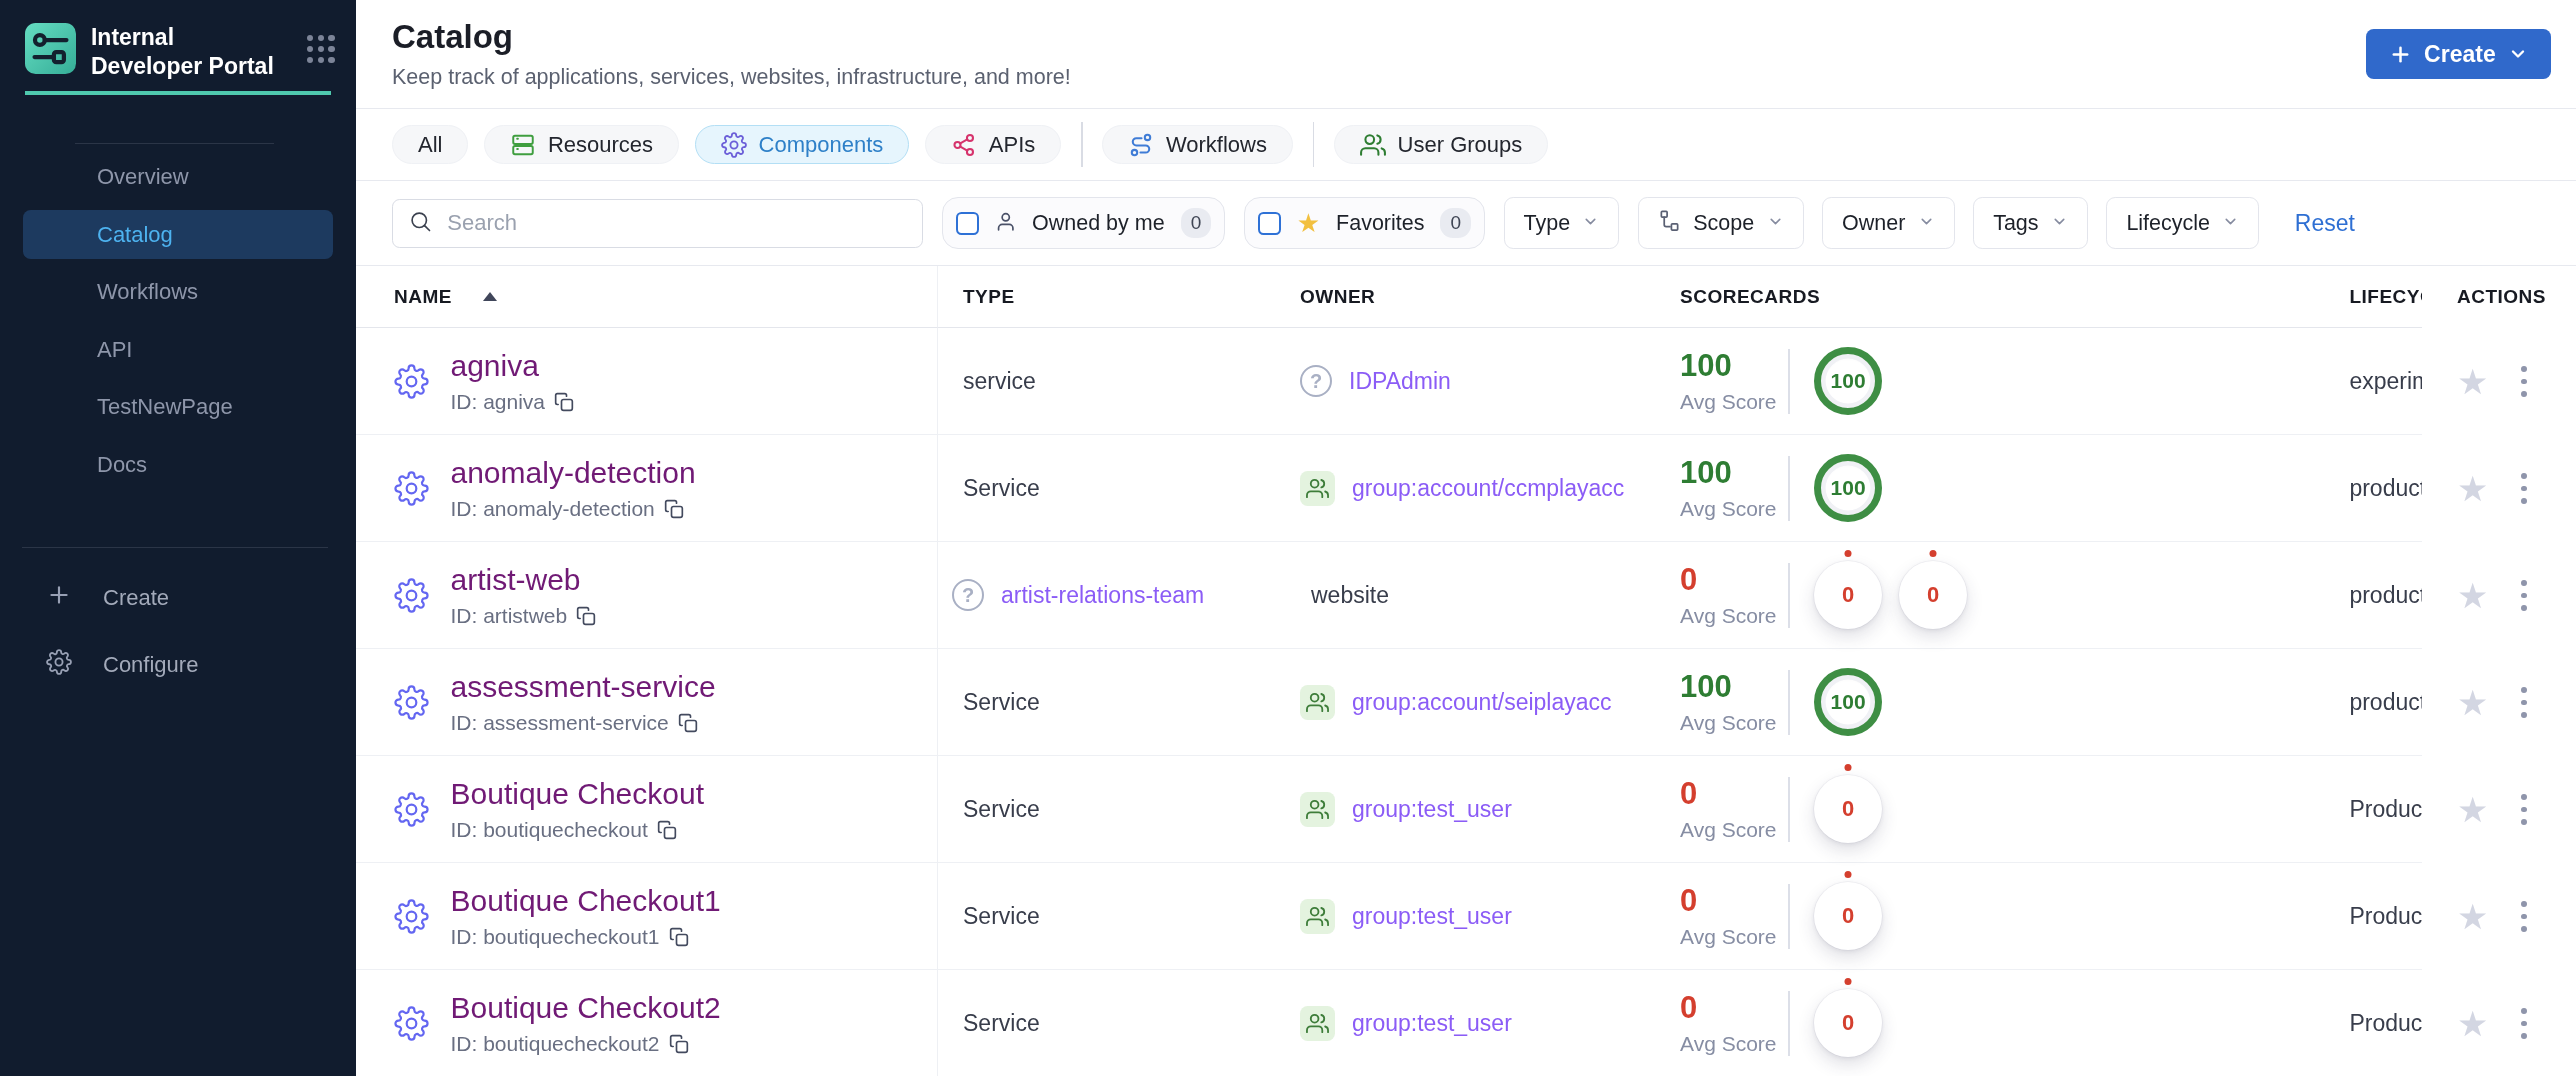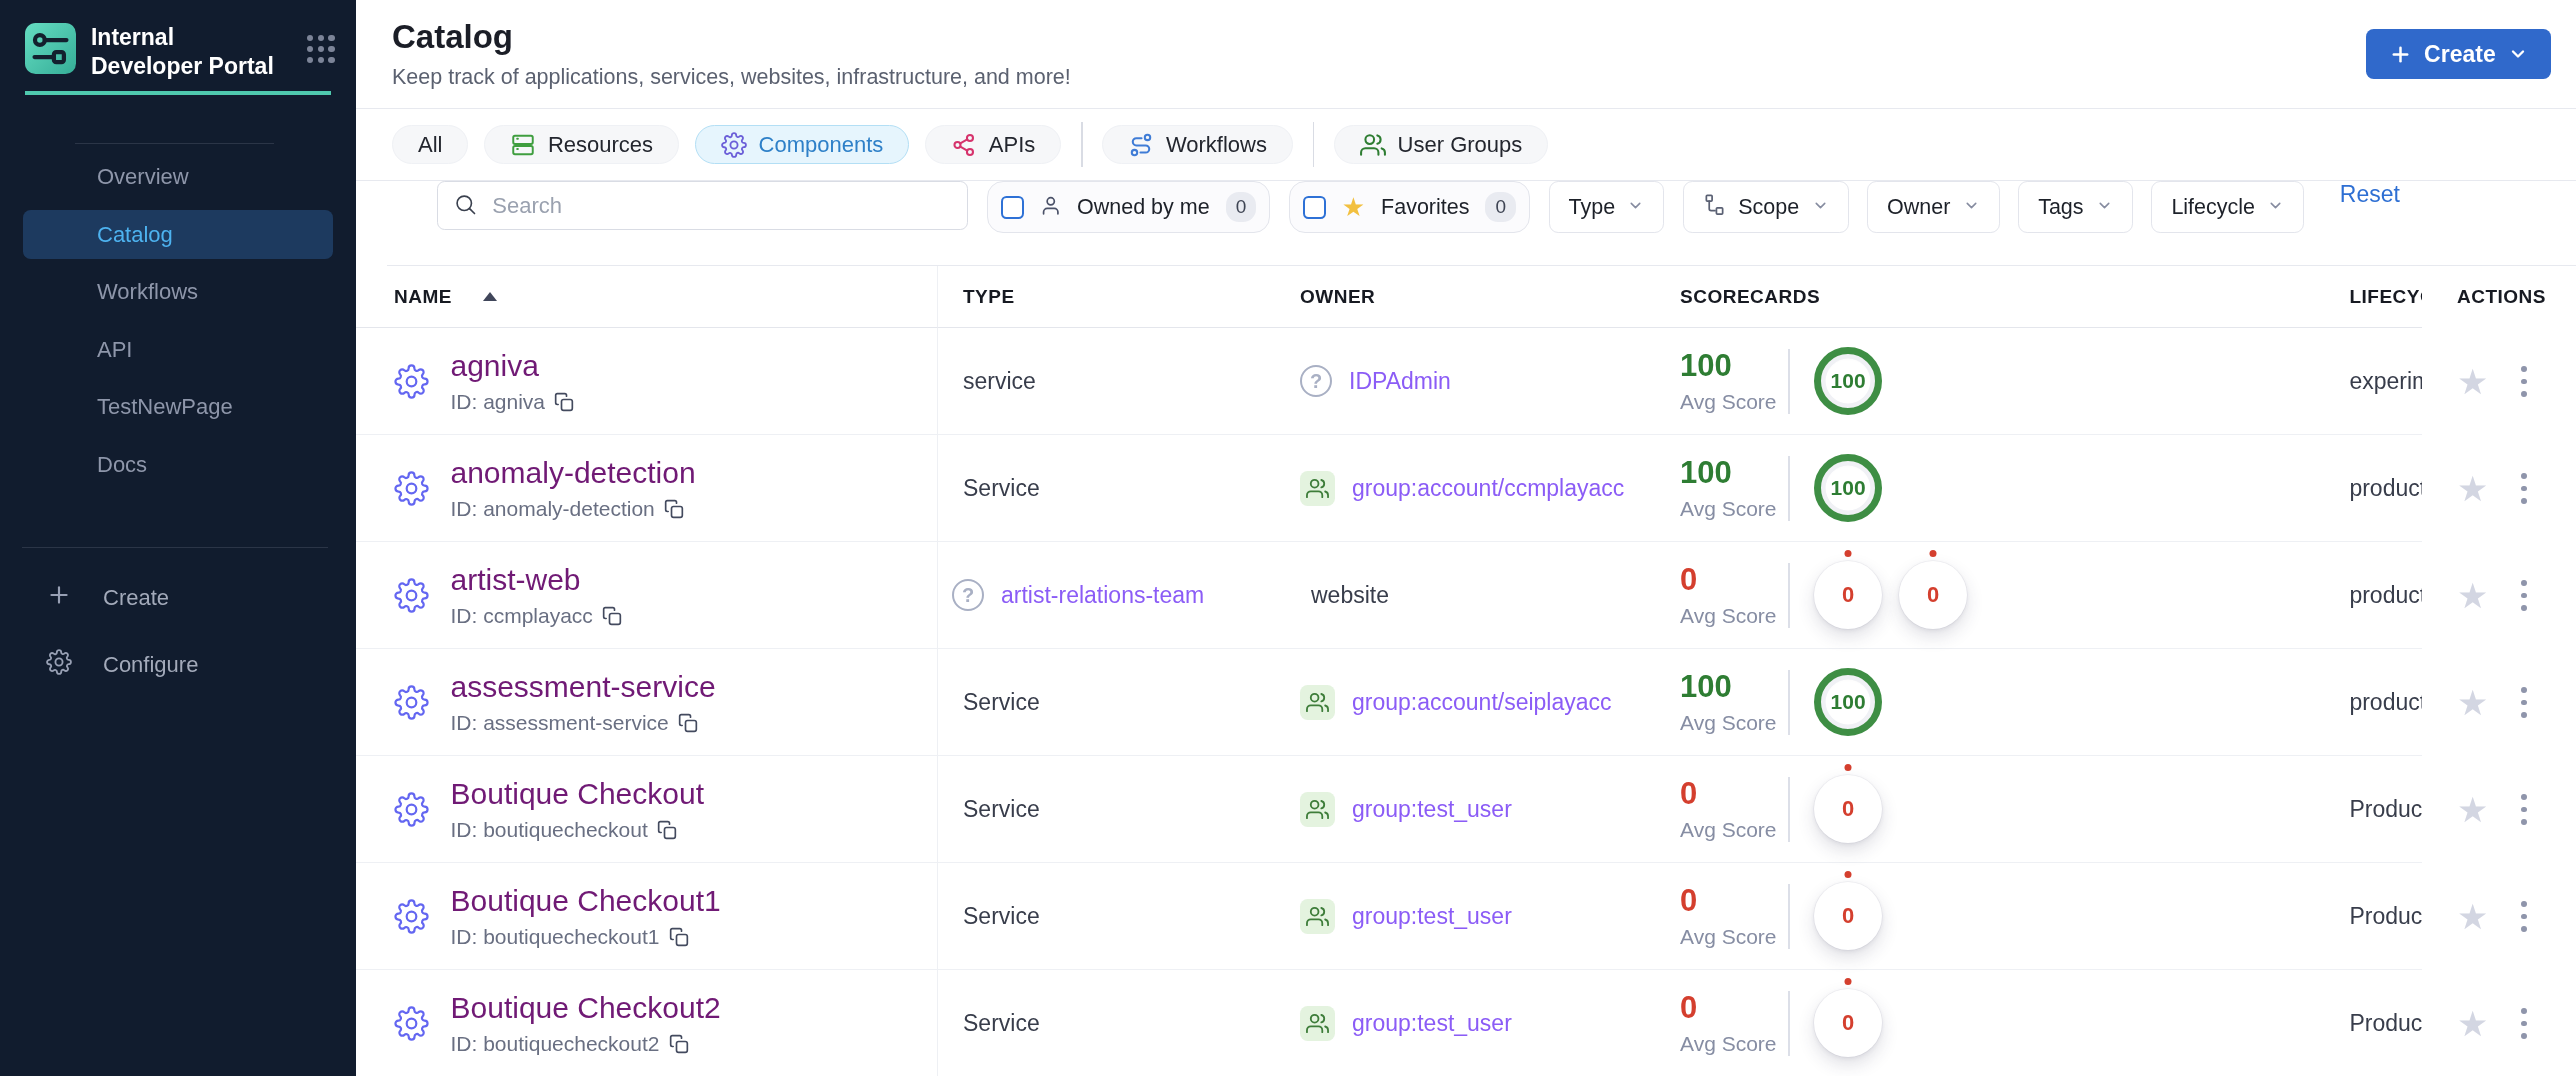--- a/index.html
+++ b/index.html
@@ -44,21 +44,21 @@
 
   .tabs-row { flex:0 0 72px; height:72px; border-bottom:0.8px solid #e7e9ef;
               display:flex; align-items:center; padding-left:36px; gap:16px; }
   .tab { height:39px; display:flex; align-items:center; gap:11.5px; padding:0 25px; border-radius:24.6px;
          background:#f6f7f9; border:1.5px solid #eff1f5; font-size:22px; color:#23262e; cursor:pointer; white-space:nowrap; }
   .tab.active { background:#e6f5fd; border-color:#b3dff5; color:#2e80c8; }
   .tab svg { display:block; }
   .tab-sep { width:1.5px; height:45px; background:#d9dce4; margin:0 3.8px; }
 
   .filters-row { flex:0 0 85px; height:85px; border-bottom:0.8px solid #e7e9ef;
-                 display:flex; align-items:flex-start; padding-left:50px; gap:18.5px;margin-left:31px; }
+                 display:flex; align-items:center; padding-left:36px; gap:18.5px; }
   .search-box { width:531px; height:49px; border:1.5px solid #d9dce4; border-radius:7.7px;
                 display:flex; align-items:center; gap:12.3px; padding:0 15.4px; background:#fff; }
   .search-box input { flex:1; border:none; outline:none; font-size:22px; color:#30343f; font-family:inherit; background:transparent; }
   .search-box input::placeholder { color:#9aa1af; }
   .chip { height:52px; border:1.5px solid #e3e5ec; border-radius:16px; display:flex; align-items:center;
           gap:16px; padding:0 13px; background:#fbfbfd; cursor:pointer; white-space:nowrap; }
   .checkbox { width:23px; height:23px; border:2.3px solid #2e71d6; border-radius:5.4px; background:#fff; flex:0 0 23px; }
   .chip-label { font-size:21.5px; color:#1d2129; }
   .count-badge { background:#e9ebf1; border-radius:13px; padding:3.8px 10px; font-size:19px; color:#3f4554; }
   .fav-star { font-size:26px; color:#f2c040; line-height:1; }
@@ -492,21 +492,21 @@
     <div class="cell c-name">
       <span class="gear-icon">
         <svg viewBox="0 0 24 24" fill="none" stroke="currentColor" stroke-width="1.5" stroke-linecap="round" stroke-linejoin="round">
           <circle cx="12" cy="12" r="3.3"></circle>
           <path d="M19.4 15a1.65 1.65 0 0 0 .33 1.82l.06.06a2 2 0 0 1 0 2.83 2 2 0 0 1-2.83 0l-.06-.06a1.65 1.65 0 0 0-1.82-.33 1.65 1.65 0 0 0-1 1.51V21a2 2 0 0 1-2 2 2 2 0 0 1-2-2v-.09A1.65 1.65 0 0 0 9 19.4a1.65 1.65 0 0 0-1.82.33l-.06.06a2 2 0 0 1-2.83 0 2 2 0 0 1 0-2.83l.06-.06a1.65 1.65 0 0 0 .33-1.82 1.65 1.65 0 0 0-1.51-1H3a2 2 0 0 1-2-2 2 2 0 0 1 2-2h.09A1.65 1.65 0 0 0 4.6 9a1.65 1.65 0 0 0-.33-1.82l-.06-.06a2 2 0 0 1 0-2.83 2 2 0 0 1 2.83 0l.06.06a1.65 1.65 0 0 0 1.82.33H9a1.65 1.65 0 0 0 1-1.51V3a2 2 0 0 1 2-2 2 2 0 0 1 2 2v.09a1.65 1.65 0 0 0 1 1.51 1.65 1.65 0 0 0 1.82-.33l.06-.06a2 2 0 0 1 2.83 0 2 2 0 0 1 0 2.83l-.06.06a1.65 1.65 0 0 0-.33 1.82V9a1.65 1.65 0 0 0 1.51 1H21a2 2 0 0 1 2 2 2 2 0 0 1-2 2h-.09a1.65 1.65 0 0 0-1.51 1z"></path>
         </svg>
       </span>
       <span class="name-stack">
         <a class="name-link">artist-web</a>
         <span class="id-line">
-          <span>ID: ccmplayacc</span>
+          <span>ID: artistweb</span>
           <span class="copy-icon">
             <svg viewBox="0 0 24 24" fill="none" stroke="currentColor" stroke-width="2" stroke-linecap="round" stroke-linejoin="round">
               <rect x="9" y="9" width="13" height="13" rx="2.5"></rect>
               <path d="M5 15H4a2 2 0 0 1-2-2V4a2 2 0 0 1 2-2h9a2 2 0 0 1 2 2v1"></path>
             </svg>
           </span>
         </span>
       </span>
     </div>
     <div class="cell c-owner">

